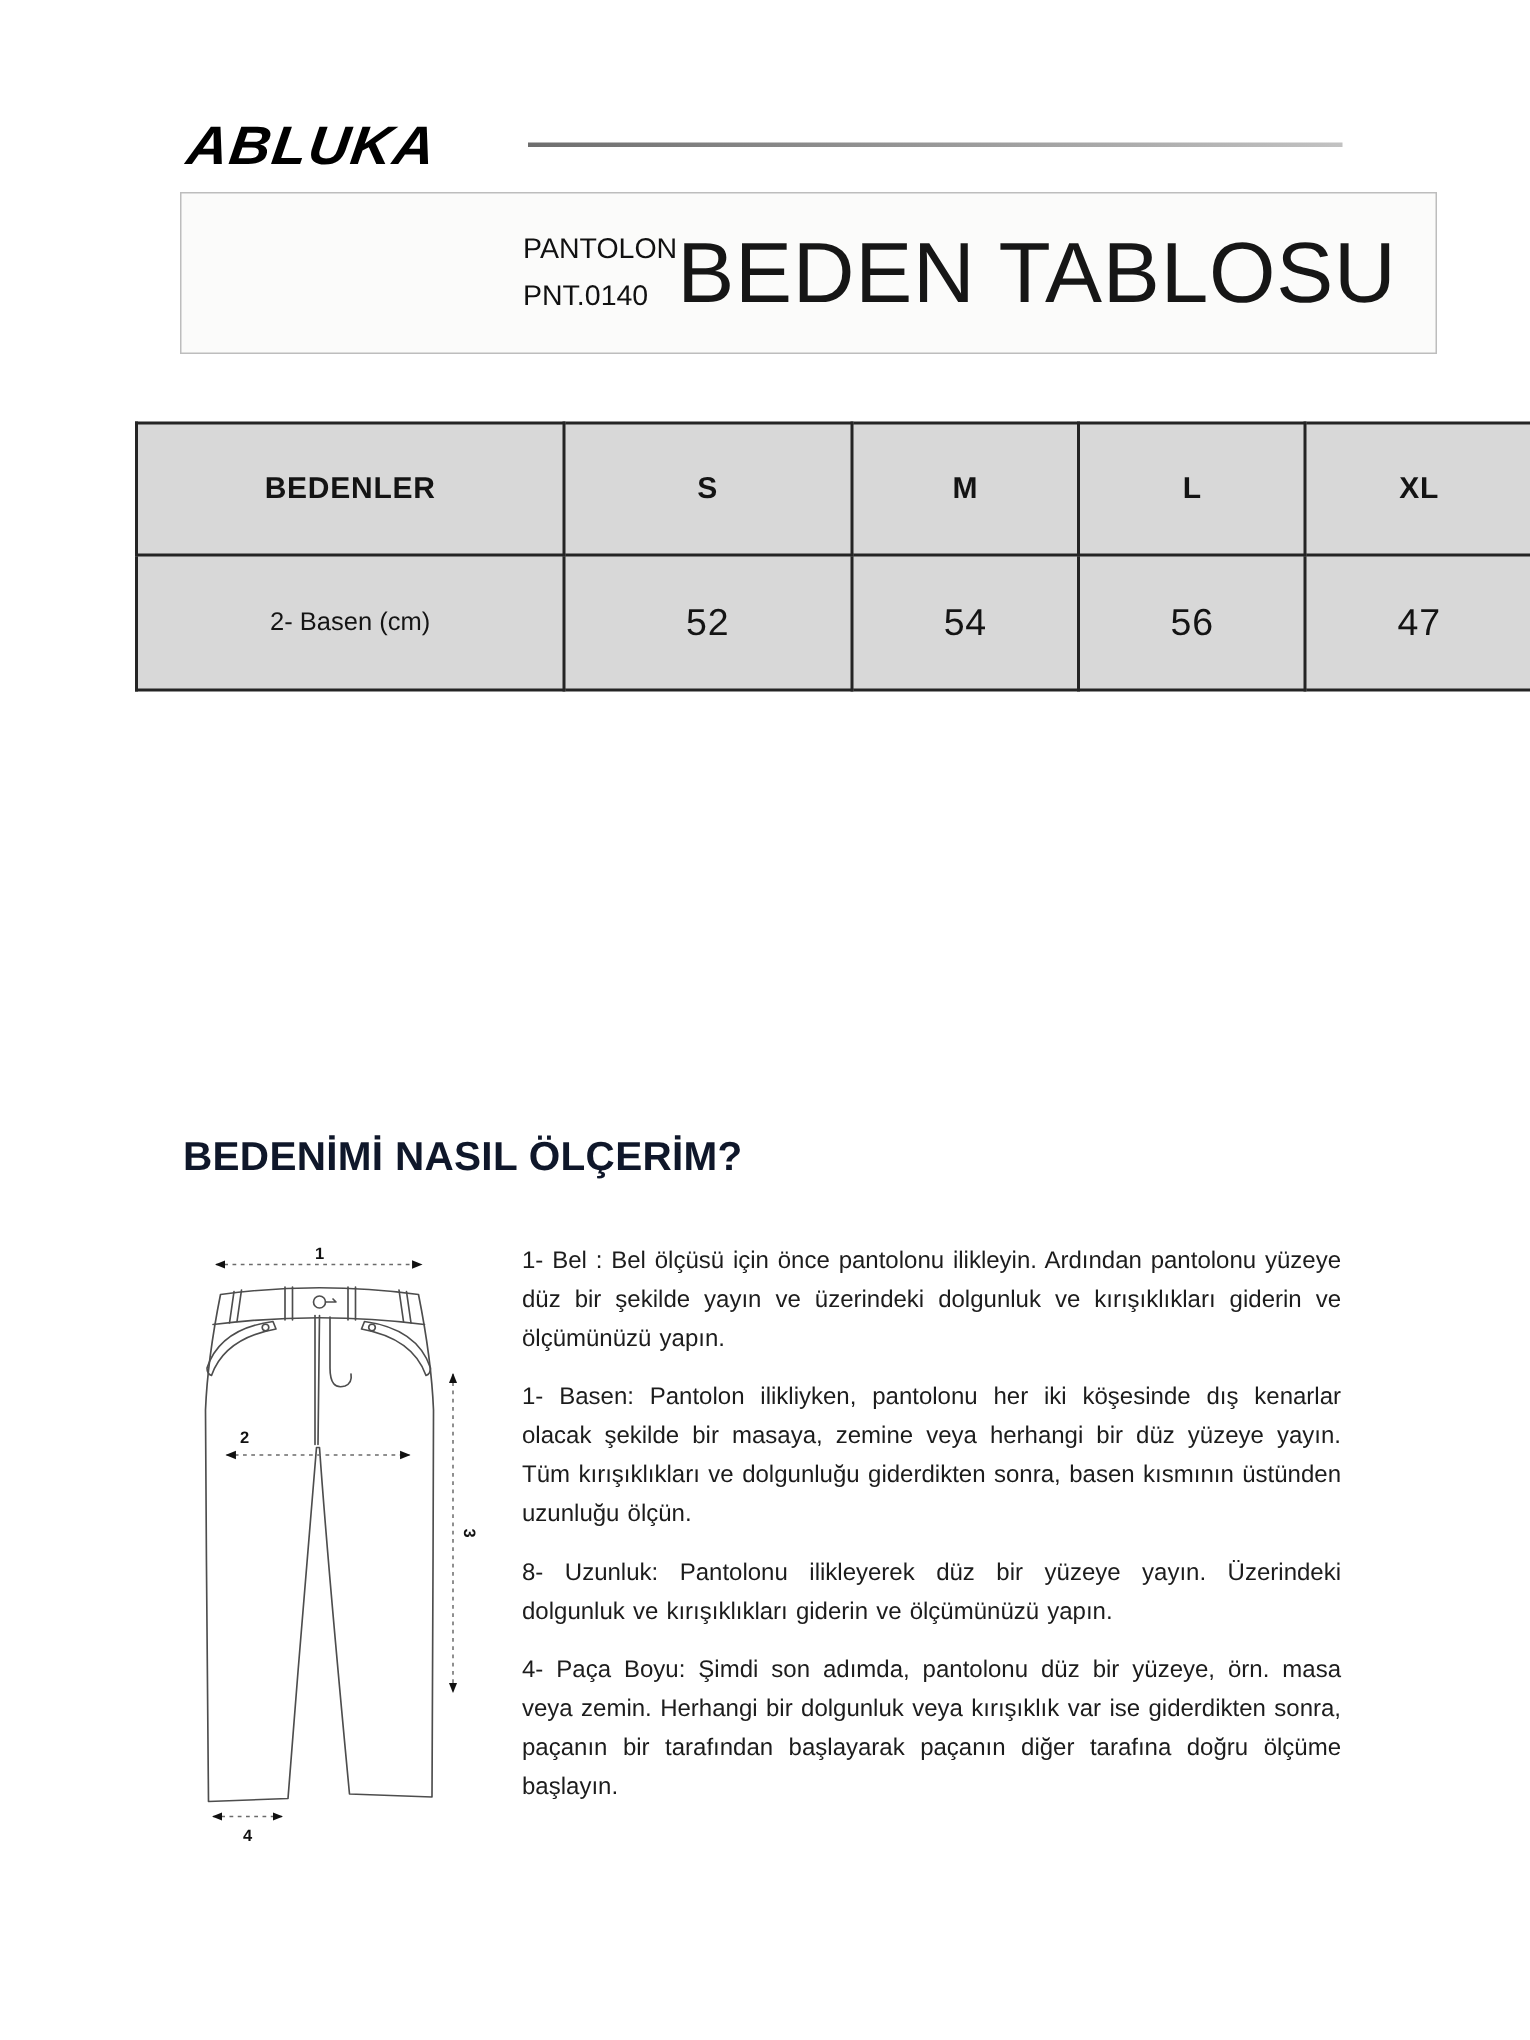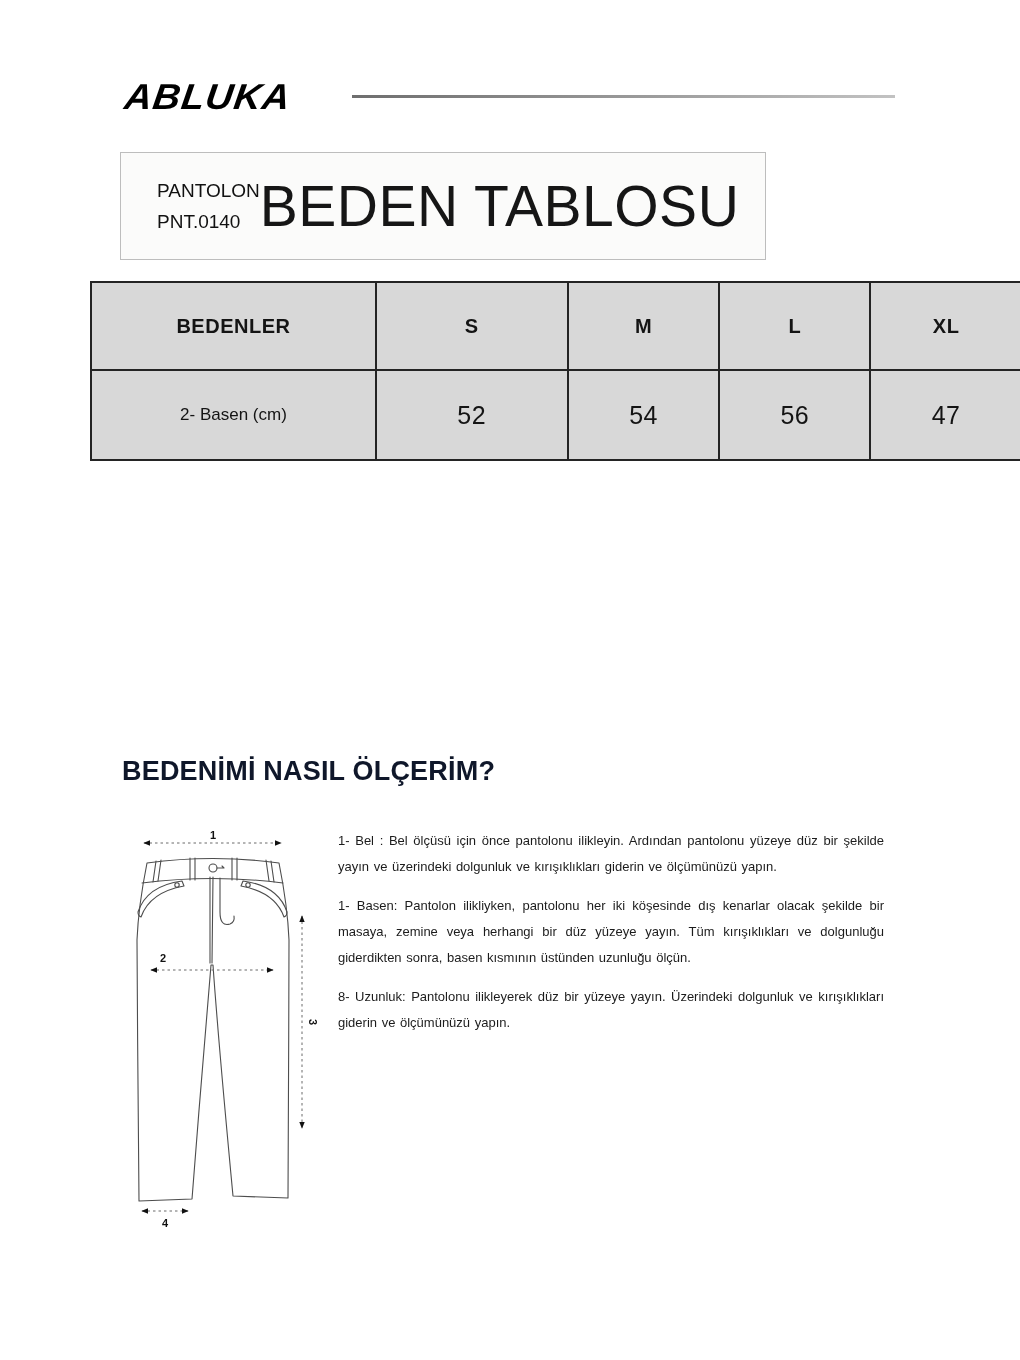--- a/index.html
+++ b/index.html
@@ -28,23 +28,23 @@
     transform:skewX(-8deg) scaleX(1.05);transform-origin:left bottom;
     white-space:nowrap;
   }
   .divider{
     position:absolute;left:352px;top:95px;width:543px;height:3px;
     background:linear-gradient(to right,#6e6e6e,#c2c2c2);
   }
 
   
   .header-box{
-    position:absolute;left:120px;top:128px;width:646px;height:108px;
+    position:absolute;left:120px;top:128px;width:838px;height:108px;
     border:1px solid var(--box-border);background:var(--box-bg);
-    display:flex;align-items:center;justify-content:flex-start;margin-top:24px;
+    display:flex;align-items:center;justify-content:flex-end;
   }
   .product-block{padding-left:36px;font-size:19px;line-height:31px;color:#111;}
   .doc-title{
     padding-right:26px;font-size:57px;letter-spacing:0.5px;
     color:#161616;white-space:nowrap;
   }
 
   
   .size-table{
     position:absolute;left:90px;top:281px;width:933px;
@@ -62,22 +62,22 @@
   .size-table td.val{font-size:25px;font-weight:500;letter-spacing:0.5px;}
 
   
   .howto-heading{
     position:absolute;left:122px;top:756px;
     font-size:27px;font-weight:800;letter-spacing:0.2px;color:#0f172a;
     white-space:nowrap;
   }
   .diagram-wrap{position:absolute;left:116px;top:830px;width:216px;height:402px;}
   .instructions{
-    position:absolute;left:338px;top:828px;width:546px;
-    font-size:13px;line-height:26px;text-align:justify;color:#1c1c1c;
+    position:absolute;left:348px;top:828px;width:546px;
+    font-size:16px;line-height:26px;text-align:justify;color:#1c1c1c;
     word-spacing:1px;
   }
   .instructions p{margin-bottom:13px;}
 
   svg .outline{fill:none;stroke:var(--line-color);stroke-width:1.1;stroke-linejoin:round;stroke-linecap:round;}
   svg .dash{fill:none;stroke:#6b6b6b;stroke-width:1;stroke-dasharray:2.5 3;}
   svg .mlabel{font-family:"Liberation Sans",sans-serif;font-size:11px;font-weight:700;fill:#111;}
 </style>
 </head>
 <body>
@@ -178,15 +178,16 @@
         <line class="dash" x1="26" y1="381" x2="72" y2="381" marker-start="url(#ah)" marker-end="url(#ah)"></line>
         <text class="mlabel" x="49" y="397" text-anchor="middle">4</text>
       </g>
     </svg>
   </div>
 
   <div class="instructions">
     <p>1- Bel : Bel ölçüsü için önce pantolonu ilikleyin. Ardından pantolonu yüzeye düz bir şekilde yayın ve üzerindeki dolgunluk ve kırışıklıkları giderin ve ölçümünüzü yapın.</p>
     <p>1- Basen: Pantolon ilikliyken, pantolonu her iki köşesinde dış kenarlar olacak şekilde bir masaya, zemine veya herhangi bir düz yüzeye yayın. Tüm kırışıklıkları ve dolgunluğu giderdikten sonra, basen kısmının üstünden uzunluğu ölçün.</p>
     <p>8- Uzunluk: Pantolonu ilikleyerek düz bir yüzeye yayın. Üzerindeki dolgunluk ve kırışıklıkları giderin ve ölçümünüzü yapın.</p>
+    <p>4- Paça Boyu: Şimdi son adımda, pantolonu düz bir yüzeye, örn. masa veya zemin. Herhangi bir dolgunluk veya kırışıklık var ise giderdikten sonra, paçanın bir tarafından başlayarak paçanın diğer tarafına doğru ölçüme başlayın.</p>
   </div>
 
 </div>
 
 </body></html>

